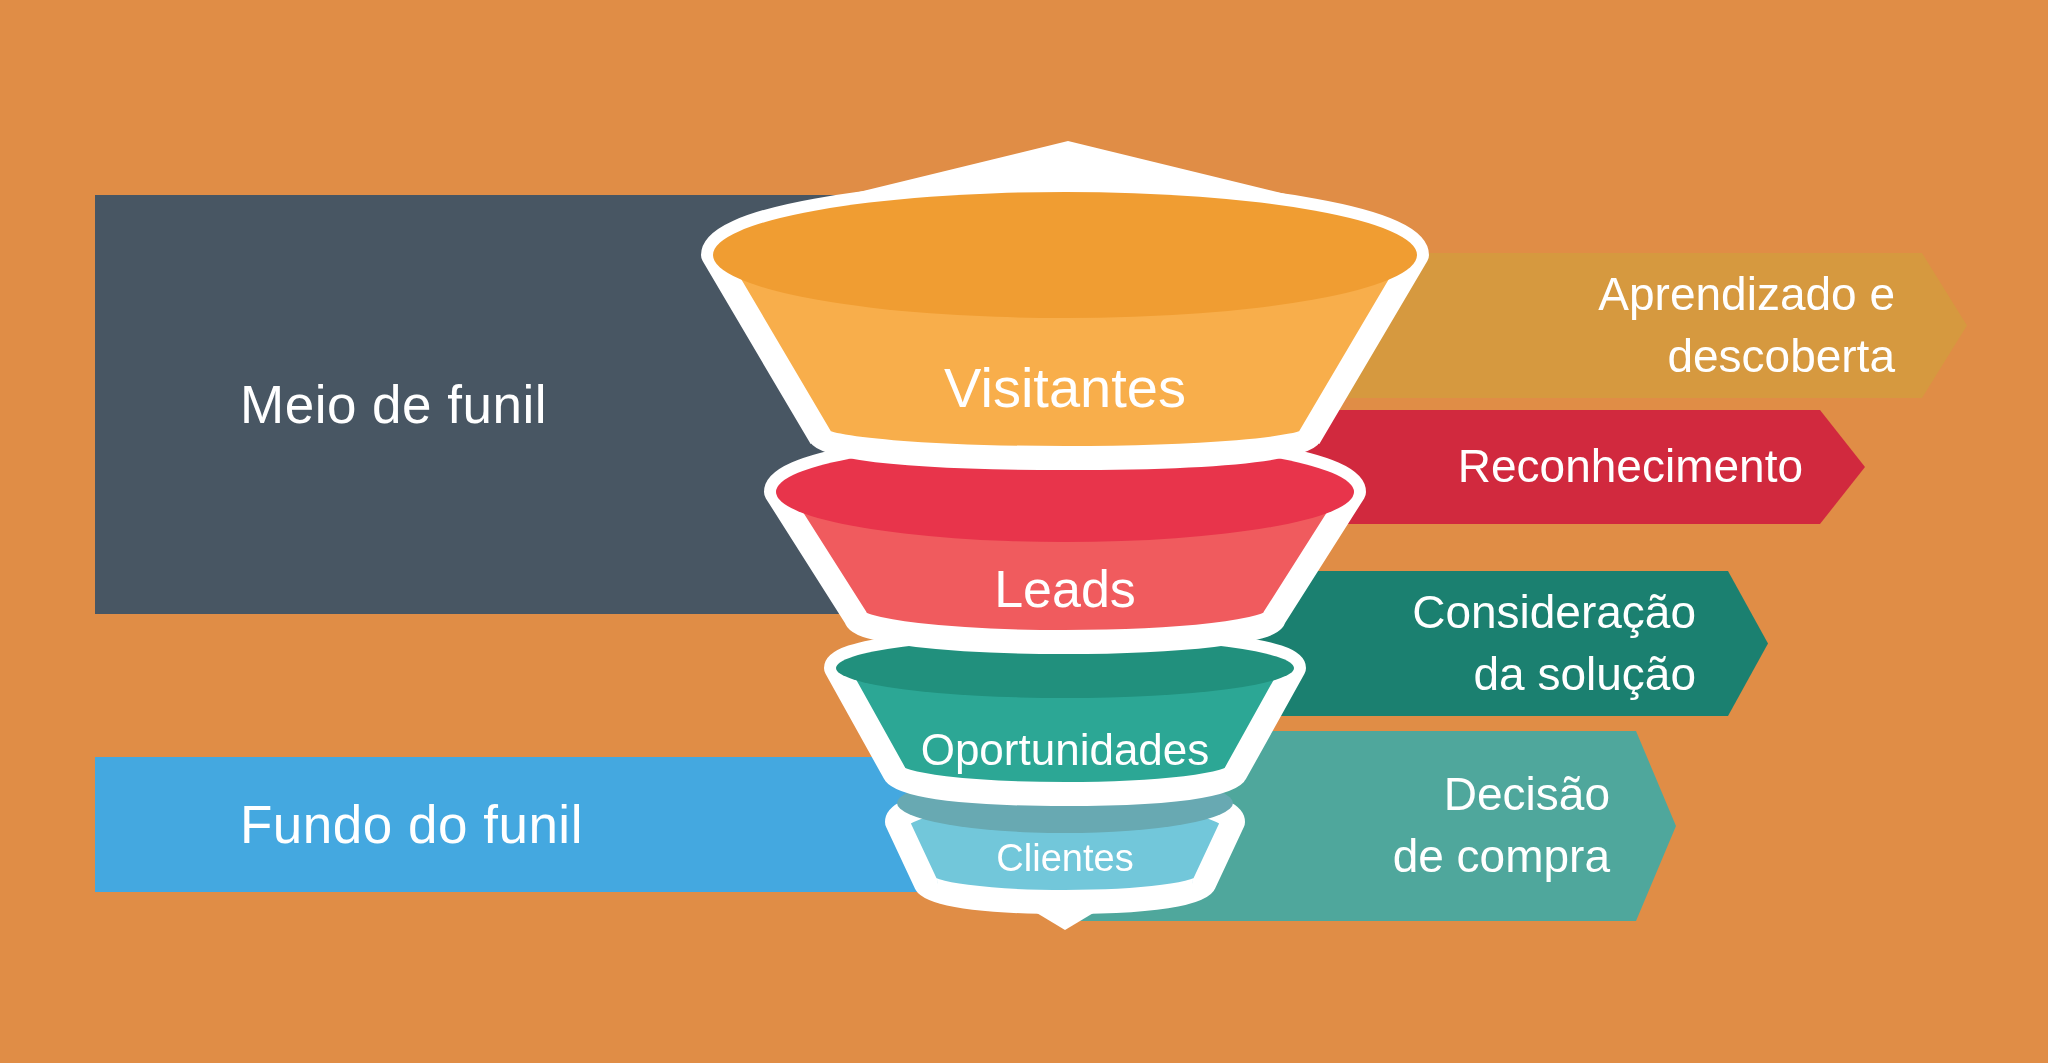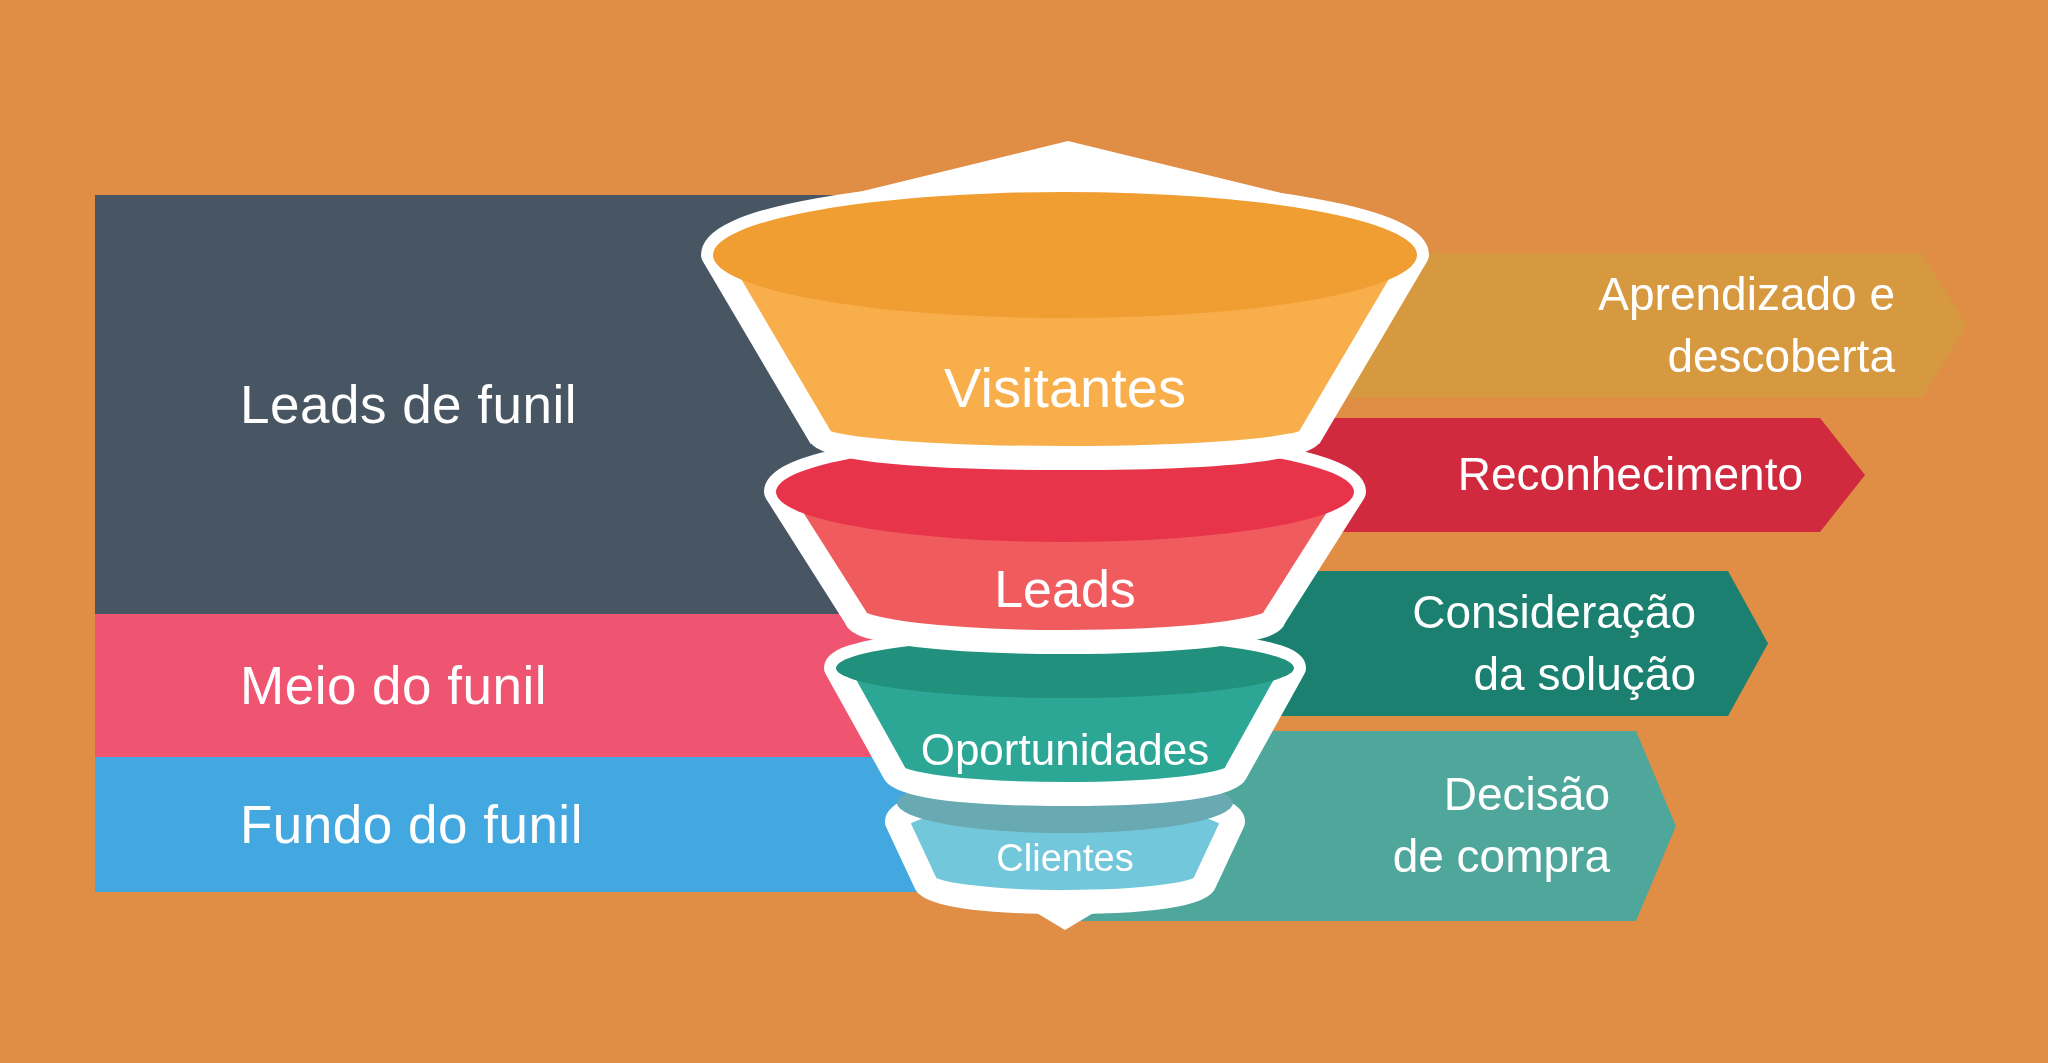--- a/index.html
+++ b/index.html
@@ -59,21 +59,20 @@
     top: 253px; height: 145px; width: 887px;
     background: var(--c-arrow_aprendizado);
     clip-path: polygon(0 0, calc(100% - 45px) 0, 100% 50%, calc(100% - 45px) 100%, 0 100%);
     padding-right: 0;
   }
   .arrow-aprendizado .arrow-lines { padding-right: 72px; }
   .arrow-reconhecimento {
     top: 410px; height: 114px; width: 785px;
     background: var(--c-arrow_reconhecimento);
     clip-path: polygon(0 0, calc(100% - 45px) 0, 100% 50%, calc(100% - 45px) 100%, 0 100%);
-    margin-top: 8px;
   }
   .arrow-reconhecimento .arrow-lines { padding-right: 62px; }
   .arrow-consideracao {
     top: 571px; height: 145px; width: 688px;
     background: var(--c-arrow_consideracao);
     clip-path: polygon(0 0, calc(100% - 40px) 0, 100% 50%, calc(100% - 40px) 100%, 0 100%);
   }
   .arrow-consideracao .arrow-lines { padding-right: 72px; }
   .arrow-decisao {
     top: 731px; height: 190px; width: 596px;
@@ -99,24 +98,21 @@
     fill: #ffffff;
     text-anchor: middle;
   }
 </style>
 </head>
 <body>
 
 <div class="stage">
 
   <div class="band band-topo">
-    <span class="band-label">Leads de funil</span>
-  </div>
-  <div class="band band-meio">
-    <span class="band-label">Meio do funil</span>
+    <span class="band-label">Meio de funil</span>
   </div>
   <div class="band band-fundo">
     <span class="band-label">Fundo do funil</span>
   </div>
 
   <div class="arrow arrow-aprendizado">
     <span class="arrow-lines">
       <span class="arrow-line">Aprendizado e</span>
       <span class="arrow-line">descoberta</span>
     </span>

